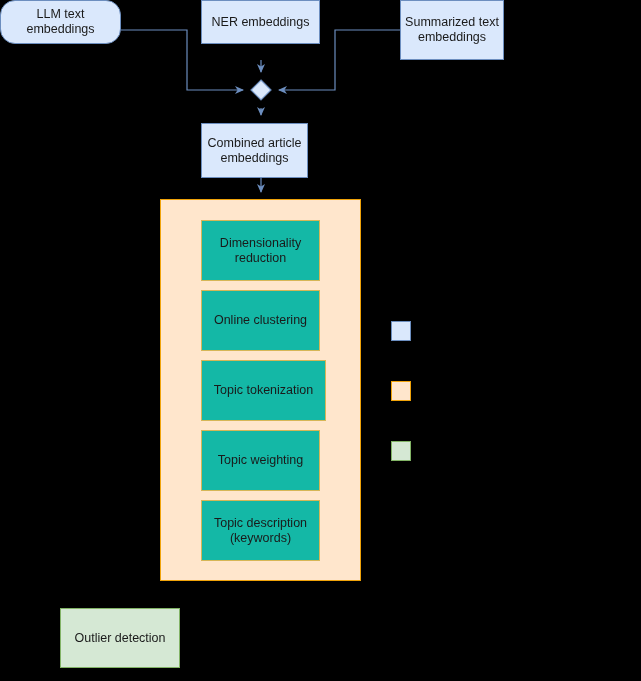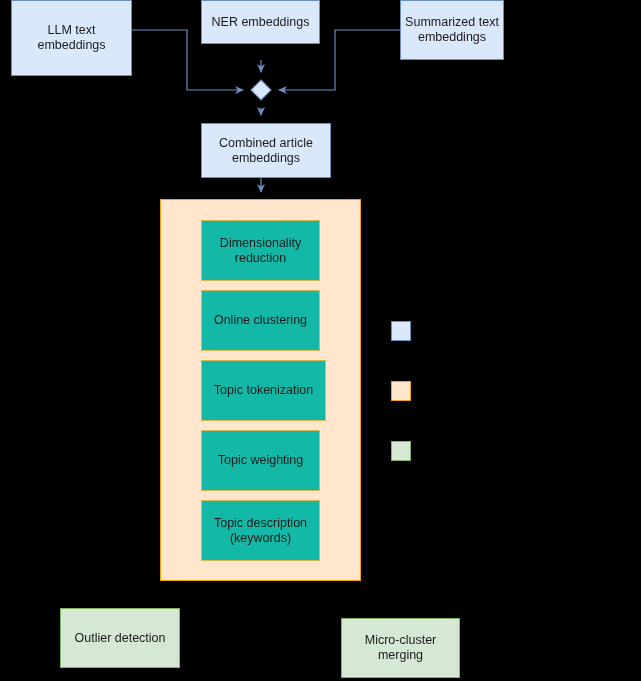--- a/index.html
+++ b/index.html
@@ -111,34 +111,34 @@
     </g>
     <g>
       <path d="M261,491 L261,493" fill="none" stroke="#111111" stroke-width="1.2" marker-end="url(#arrow-dark)"></path>
     </g>
 
     <g>
       <path d="M261,80 L271,90 L261,100 L251,90 Z" fill="#dae8fc" stroke="#6c8ebf" stroke-width="1.2"></path>
     </g>
   </svg>
 
-  <div class="node node-blue" style="left:11px; top:0px; width:121px; height:76px;">
+  <div class="node node-blue" style="left:0px; top:0px; width:121px; height:44px;border-radius:15px;">
     <span>LLM text embeddings</span>
   </div>
 
   <div class="node node-blue" style="left:201px; top:0px; width:119px; height:44px;">
     <span>NER embeddings</span>
   </div>
 
   <div class="node node-blue" style="left:400px; top:0px; width:104px; height:60px;text-align:center;">
     <span>Summarized text
 embeddings</span>
   </div>
 
-  <div class="node node-blue" style="left:201px; top:123px; width:130px; height:55px;">
+  <div class="node node-blue" style="left:201px; top:123px; width:107px; height:55px;">
     <span>Combined article
 embeddings</span>
   </div>
 
   <div class="group-orange" style="left:160px; top:199px; width:201px; height:382px;"></div>
 
   <div class="node node-yellow" style="left:201px; top:220px; width:119px; height:61px;">
     <span>Dimensionality
 reduction</span>
   </div>
@@ -161,18 +161,14 @@
   </div>
 
   <div class="swatch sw-blue" style="left:391px; top:321px;"></div>
   <div class="swatch sw-orange" style="left:391px; top:381px;"></div>
   <div class="swatch sw-green" style="left:391px; top:441px;"></div>
 
   <div class="node node-green" style="left:60px; top:608px; width:120px; height:60px;">
     <span>Outlier detection</span>
   </div>
 
-  <div class="node node-green" style="left:341px; top:618px; width:119px; height:60px;">
-    <span>Micro-cluster
-merging</span>
-  </div>
 
 </div>
 
 </body></html>

